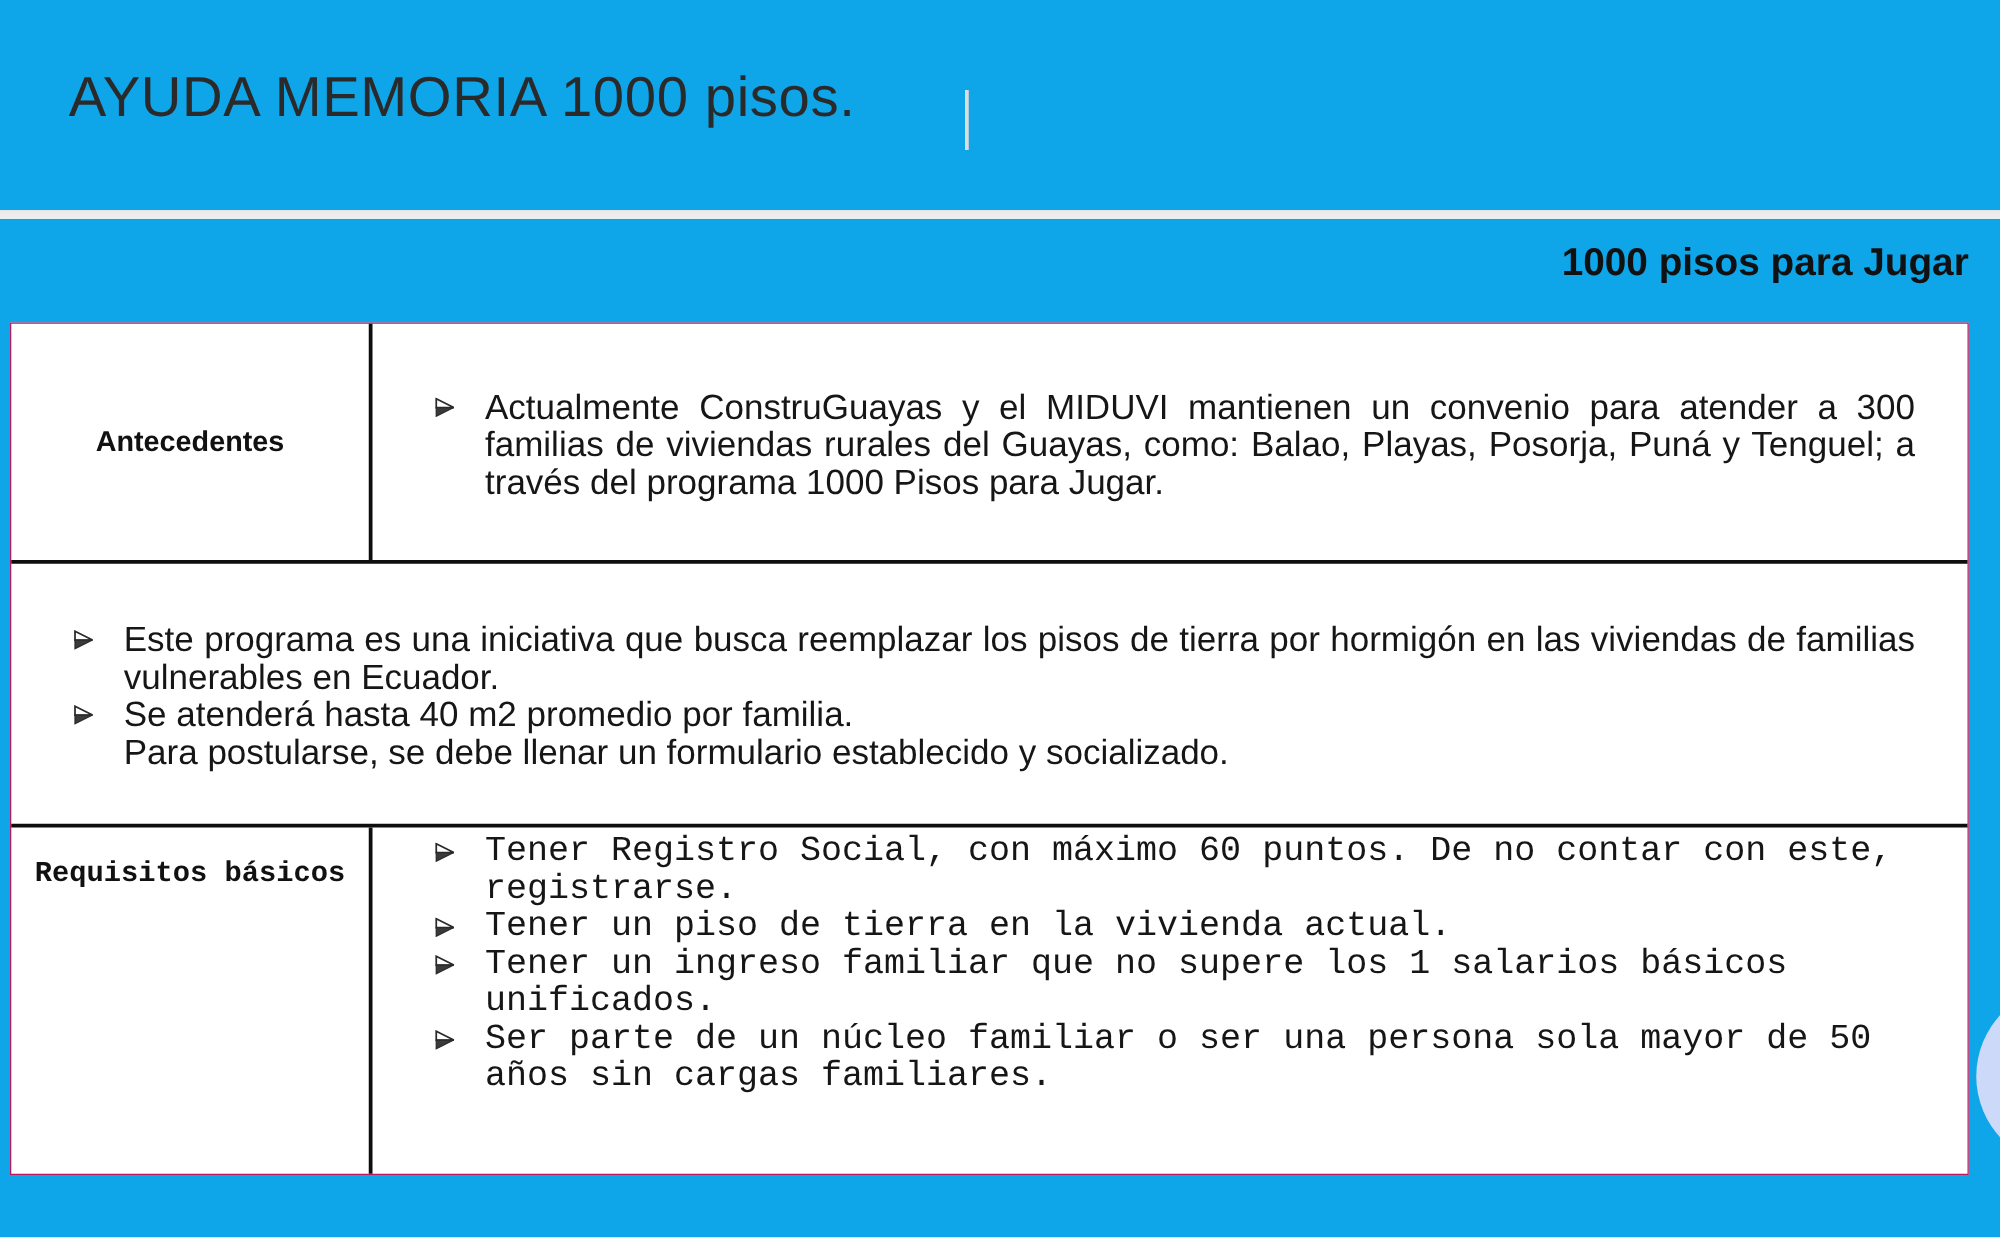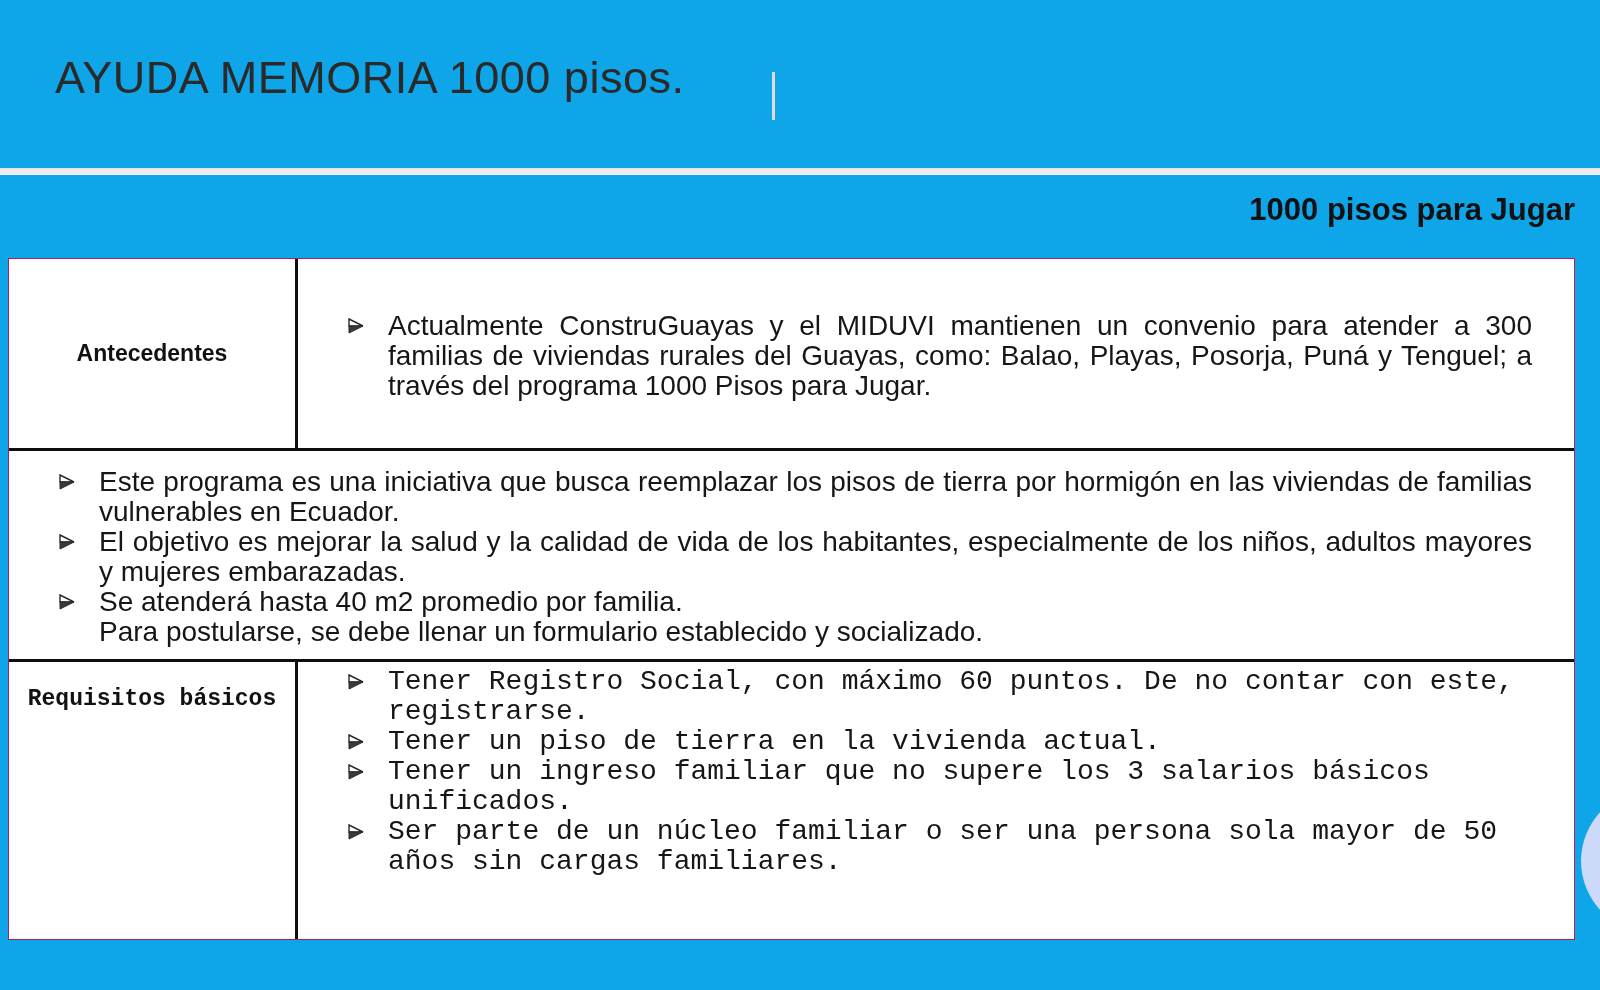--- a/index.html
+++ b/index.html
@@ -161,29 +161,20 @@
           </span>
           <span class="bullet-text">Este programa es una iniciativa que busca reemplazar los pisos de tierra por hormigón en las viviendas de familias vulnerables en Ecuador.</span>
         </div>
         <div class="bullet-item">
           <span class="bullet-marker">
             <svg width="17" height="16" viewBox="0 0 17 16">
               <polygon points="1,1 15,8 1,8" fill="#ffffff" stroke="#2a2a2a" stroke-width="1.4"></polygon>
               <polygon points="1,8 15,8 1,15" fill="#3a3a3a" stroke="#2a2a2a" stroke-width="1"></polygon>
             </svg>
           </span>
-          <span class="bullet-text">El objetivo es mejorar la salud y la calidad de vida de los habitantes, especialmente de los niños, adultos mayores y mujeres embarazadas.</span>
-        </div>
-        <div class="bullet-item">
-          <span class="bullet-marker">
-            <svg width="17" height="16" viewBox="0 0 17 16">
-              <polygon points="1,1 15,8 1,8" fill="#ffffff" stroke="#2a2a2a" stroke-width="1.4"></polygon>
-              <polygon points="1,8 15,8 1,15" fill="#3a3a3a" stroke="#2a2a2a" stroke-width="1"></polygon>
-            </svg>
-          </span>
           <span class="bullet-text no-justify">Se atenderá hasta 40 m2 promedio por familia.</span>
         </div>
         <div class="bullet-item continuation">
           <span class="bullet-marker">
             <svg width="17" height="16" viewBox="0 0 17 16">
               <polygon points="1,1 15,8 1,8" fill="#ffffff" stroke="#2a2a2a" stroke-width="1.4"></polygon>
               <polygon points="1,8 15,8 1,15" fill="#3a3a3a" stroke="#2a2a2a" stroke-width="1"></polygon>
             </svg>
           </span>
           <span class="bullet-text no-justify">Para postularse, se debe llenar un formulario establecido y socializado.</span>
@@ -212,21 +203,21 @@
           </span>
           <span class="bullet-text no-justify">Tener un piso de tierra en la vivienda actual.</span>
         </div>
         <div class="bullet-item">
           <span class="bullet-marker">
             <svg width="17" height="16" viewBox="0 0 17 16">
               <polygon points="1,1 15,8 1,8" fill="#ffffff" stroke="#2a2a2a" stroke-width="1.4"></polygon>
               <polygon points="1,8 15,8 1,15" fill="#3a3a3a" stroke="#2a2a2a" stroke-width="1"></polygon>
             </svg>
           </span>
-          <span class="bullet-text no-justify">Tener un ingreso familiar que no supere los 3 salarios básicos unificados.</span>
+          <span class="bullet-text no-justify">Tener un ingreso familiar que no supere los 1 salarios básicos unificados.</span>
         </div>
         <div class="bullet-item">
           <span class="bullet-marker">
             <svg width="17" height="16" viewBox="0 0 17 16">
               <polygon points="1,1 15,8 1,8" fill="#ffffff" stroke="#2a2a2a" stroke-width="1.4"></polygon>
               <polygon points="1,8 15,8 1,15" fill="#3a3a3a" stroke="#2a2a2a" stroke-width="1"></polygon>
             </svg>
           </span>
           <span class="bullet-text no-justify">Ser parte de un núcleo familiar o ser una persona sola mayor de 50 años sin cargas familiares.</span>
         </div>

